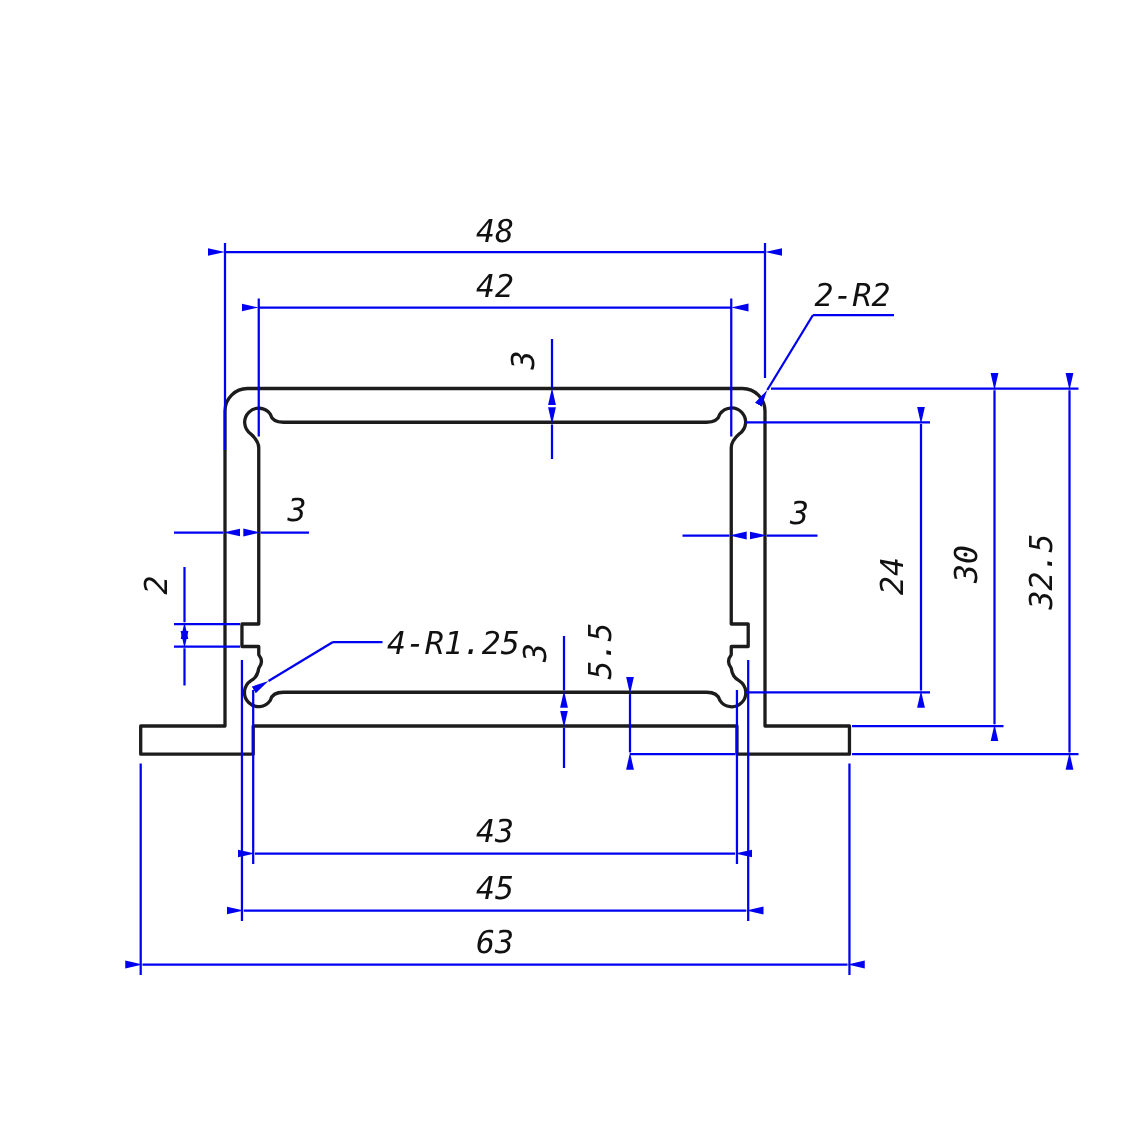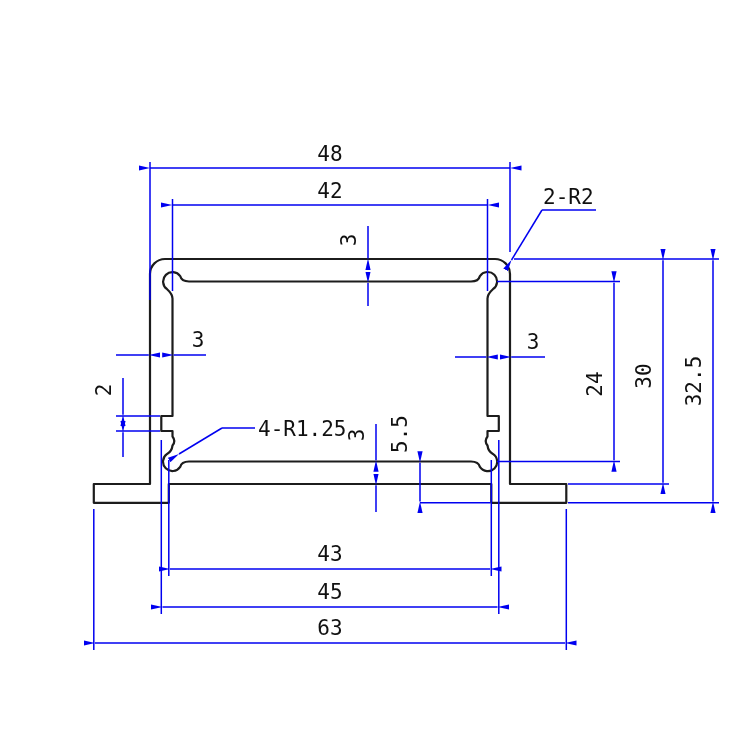--- a/index.html
+++ b/index.html
@@ -7,20 +7,21 @@
     padding: 0;
     background: #ffffff;
     width: 750px;
     height: 750px;
     overflow: hidden;
   }
   .drawing-wrap {
     width: 738px;
     height: 750px;
     background: #ffffff;
+    font-style: italic;
   }
   svg text {
     font-family: "DejaVu Sans Mono", "Liberation Mono", monospace;
     font-size: 21px;
     fill: #111111;
     stroke: none;
   }
   .profile-line {
     stroke: #1c1c1c;
     stroke-width: 2.2;

